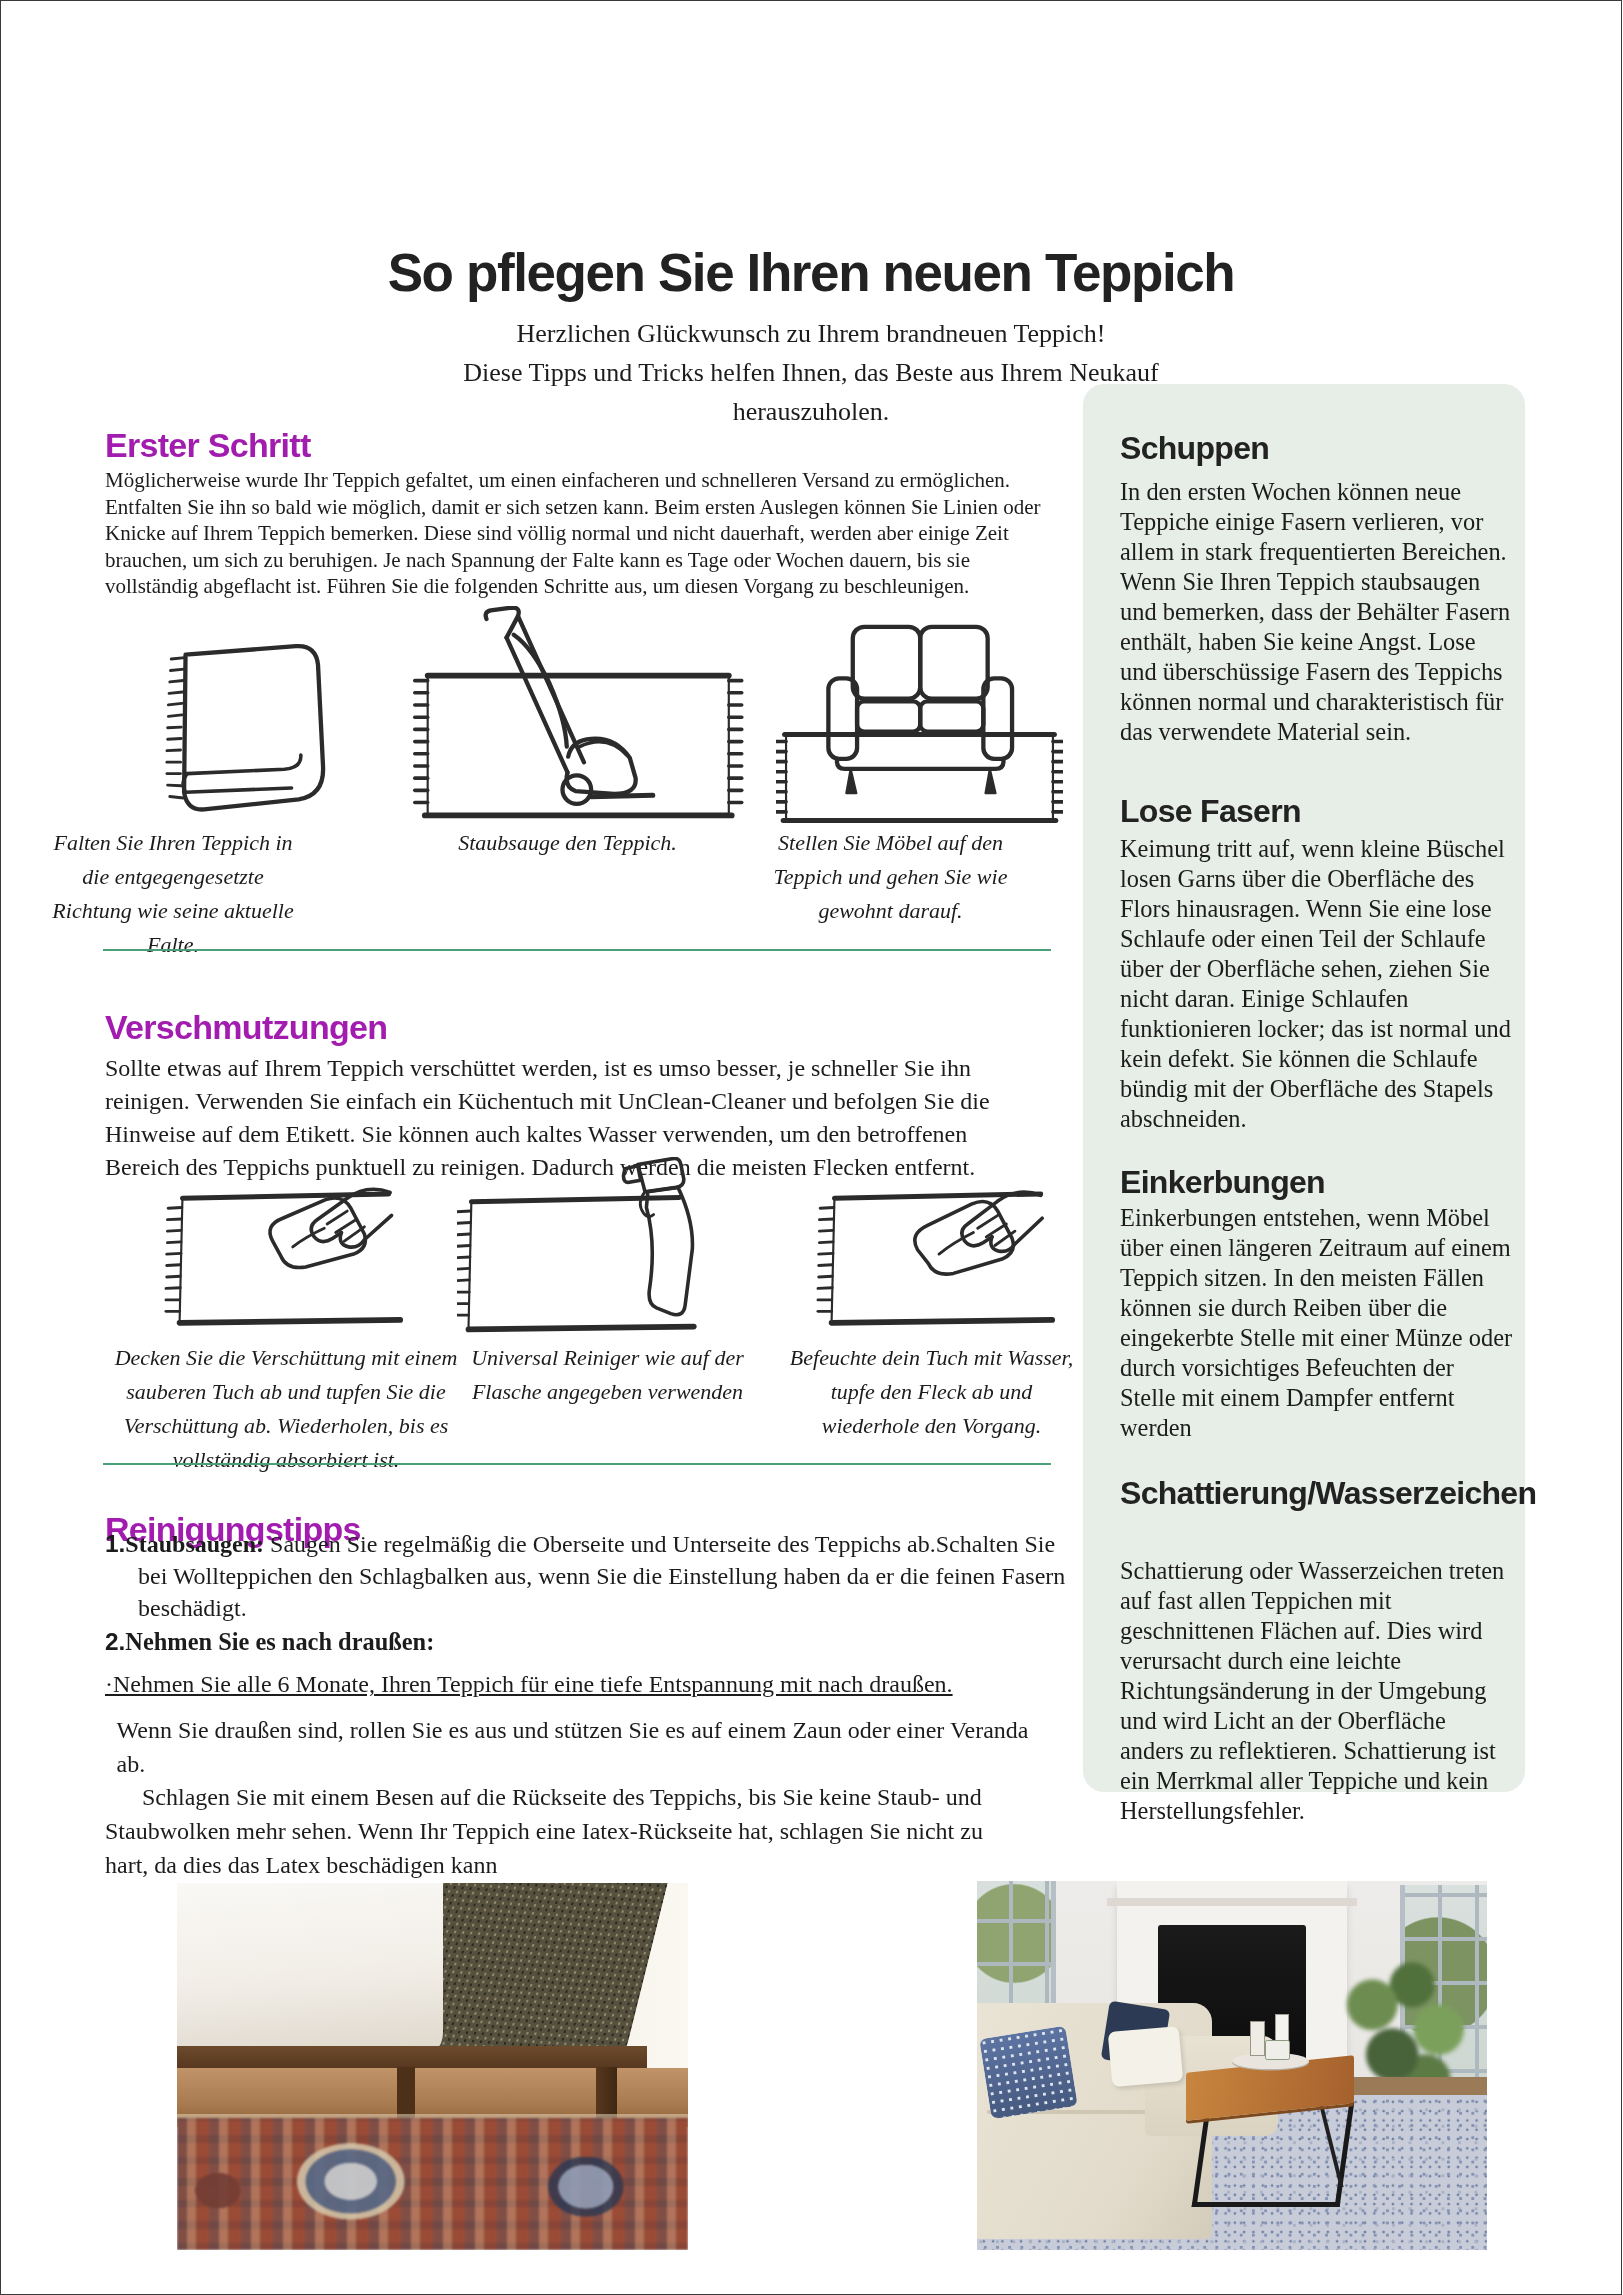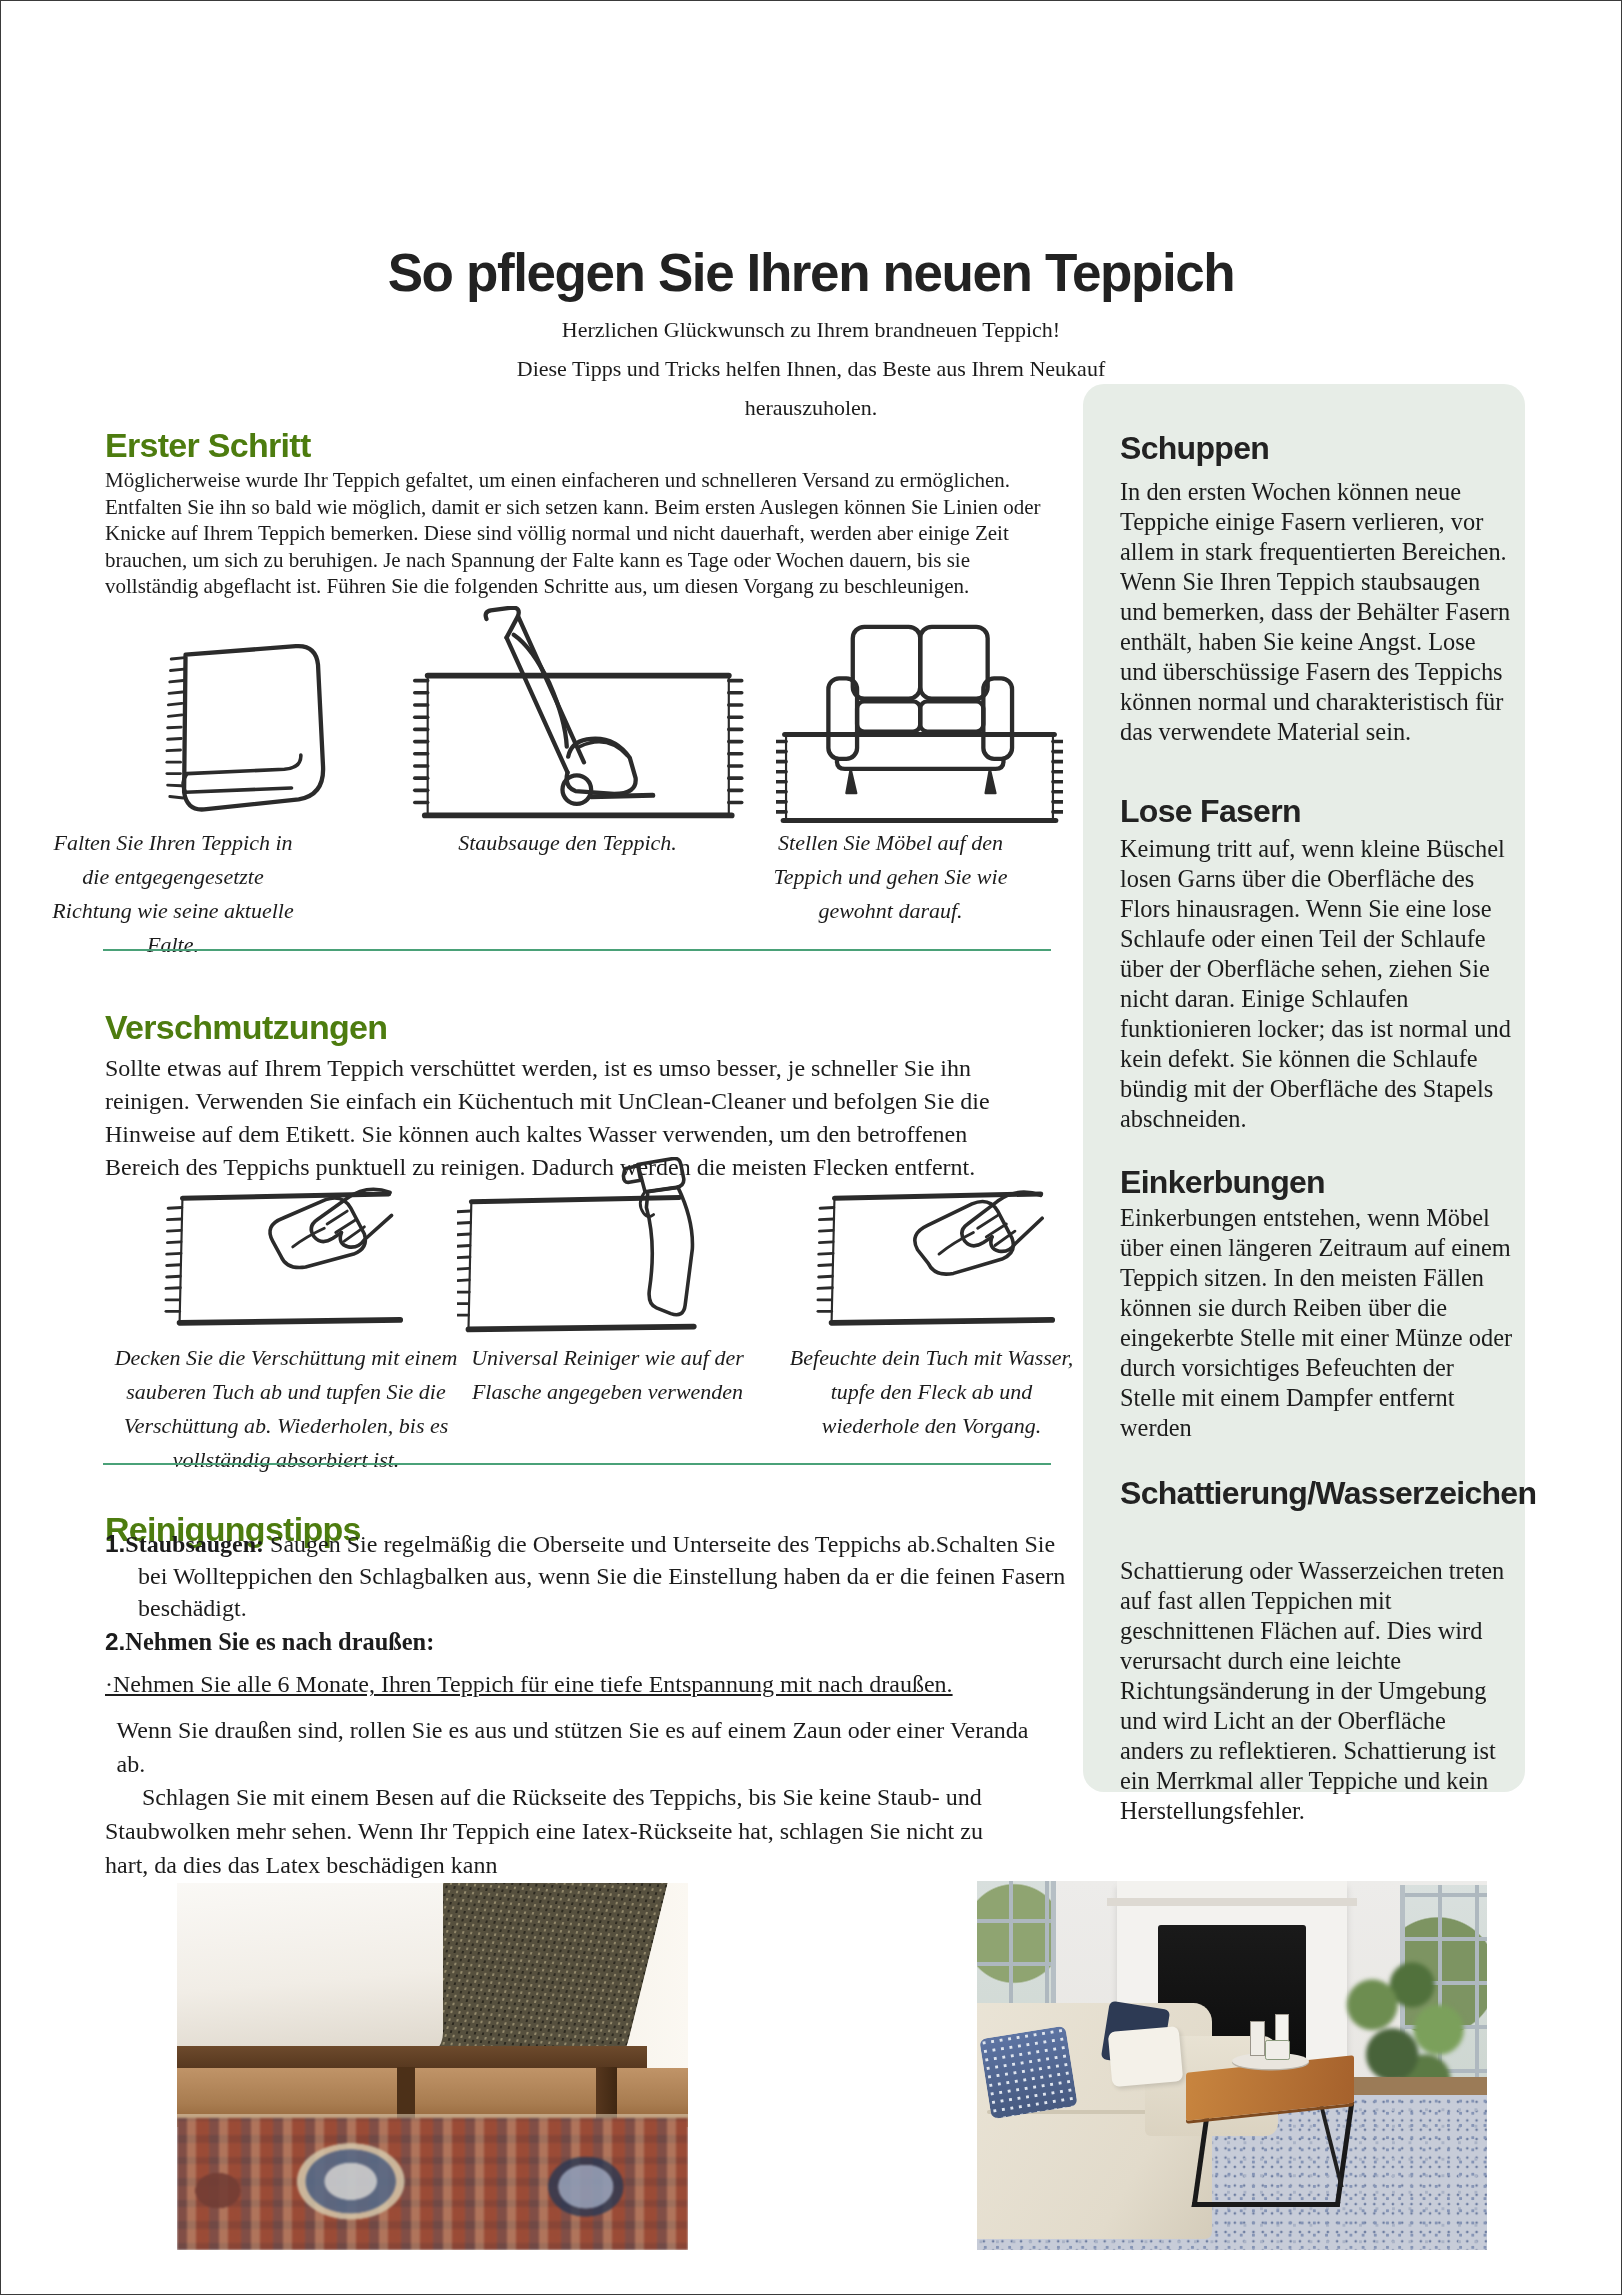--- a/index.html
+++ b/index.html
@@ -16,29 +16,29 @@
   .title{
     position:absolute;top:205px;left:0;width:100%;
     text-align:center;
     font-family:"Liberation Sans", sans-serif;
     font-weight:bold;font-size:53px;letter-spacing:-1.4px;
     color:#222;
   }
   .subtitle{
     position:absolute;top:287px;left:0;width:100%;
     text-align:center;
-    font-size:22px;line-height:39px;
+    font-size:26px;line-height:39px;
     white-space:pre-line;
   }
   
   .h2{
     position:absolute;
     font-family:"Liberation Sans", sans-serif;
     font-weight:bold;font-size:34px;line-height:1;
-    letter-spacing:-0.7px;color:#4d7c0f;
+    letter-spacing:-0.7px;color:#a21caf;
   }
   
   .para-sm{
     position:absolute;left:104px;width:945px;
     font-size:21px;line-height:26.5px;
   }
   .para-md{
     position:absolute;left:104px;width:929px;
     font-size:24px;line-height:33px;
   }

